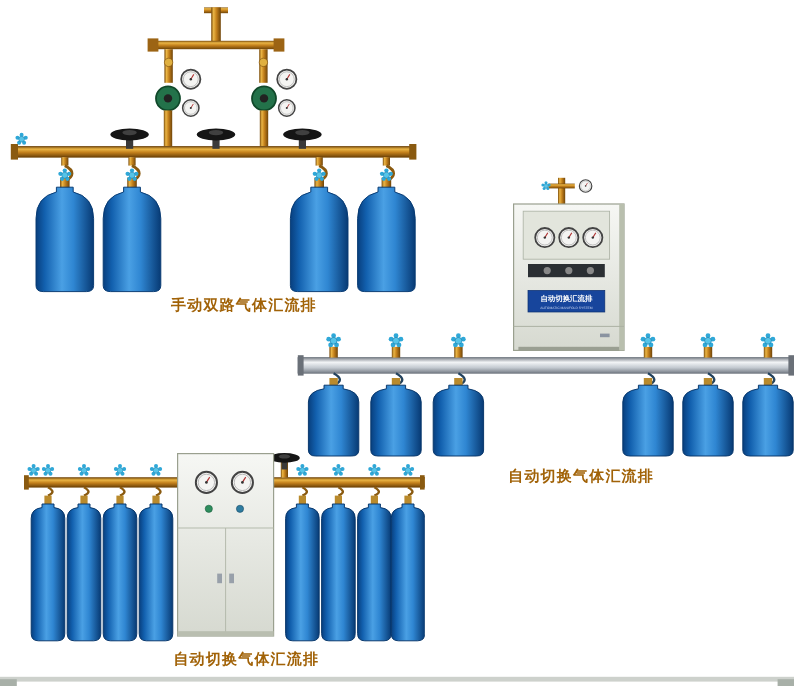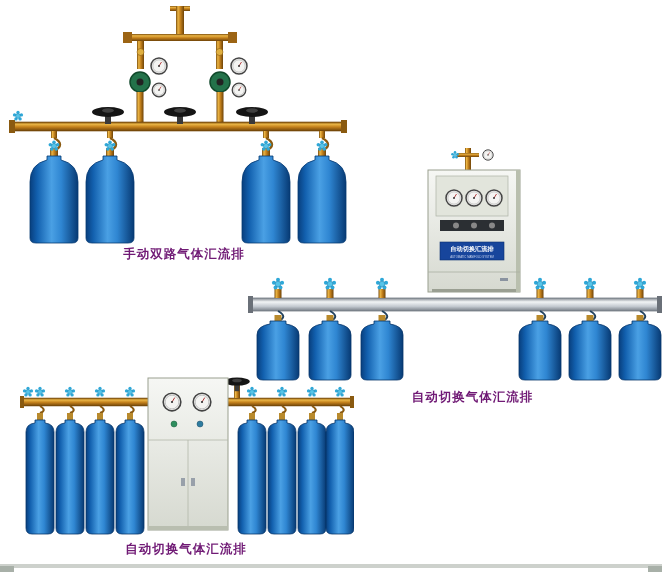--- a/index.html
+++ b/index.html
@@ -2,22 +2,22 @@
 <html><head>
 <meta charset="utf-8">
 <style>
   html,body{margin:0;padding:0;background:#ffffff;}
   .stage{
     position:relative;width:662px;height:572px;background:#ffffff;overflow:hidden;
     font-family:"Liberation Sans", sans-serif;
   }
   .product{position:absolute;}
   .caption{
-    position:absolute;text-align:center;font-weight:bold;font-size:12.5px;
-    color:#701a75;letter-spacing:1px;white-space:nowrap;
+    position:absolute;text-align:right;font-weight:bold;font-size:12.5px;
+    color:#a16207;letter-spacing:1px;white-space:nowrap;
   }
   .caption-1{left:104px;top:246px;width:160px;}
   .caption-2{left:400px;top:389px;width:145px;}
   .caption-3{left:106px;top:541px;width:160px;}
   .bottom-edge{position:absolute;left:0;top:564px;width:662px;height:4px;background:#cdd1cc;}
   .edge-accent{position:absolute;top:566px;width:14px;height:6px;background:#a8b0a8;}
   .edge-accent.left{left:0;}
   .edge-accent.right{right:0;}
   svg{display:block;}
 </style>

